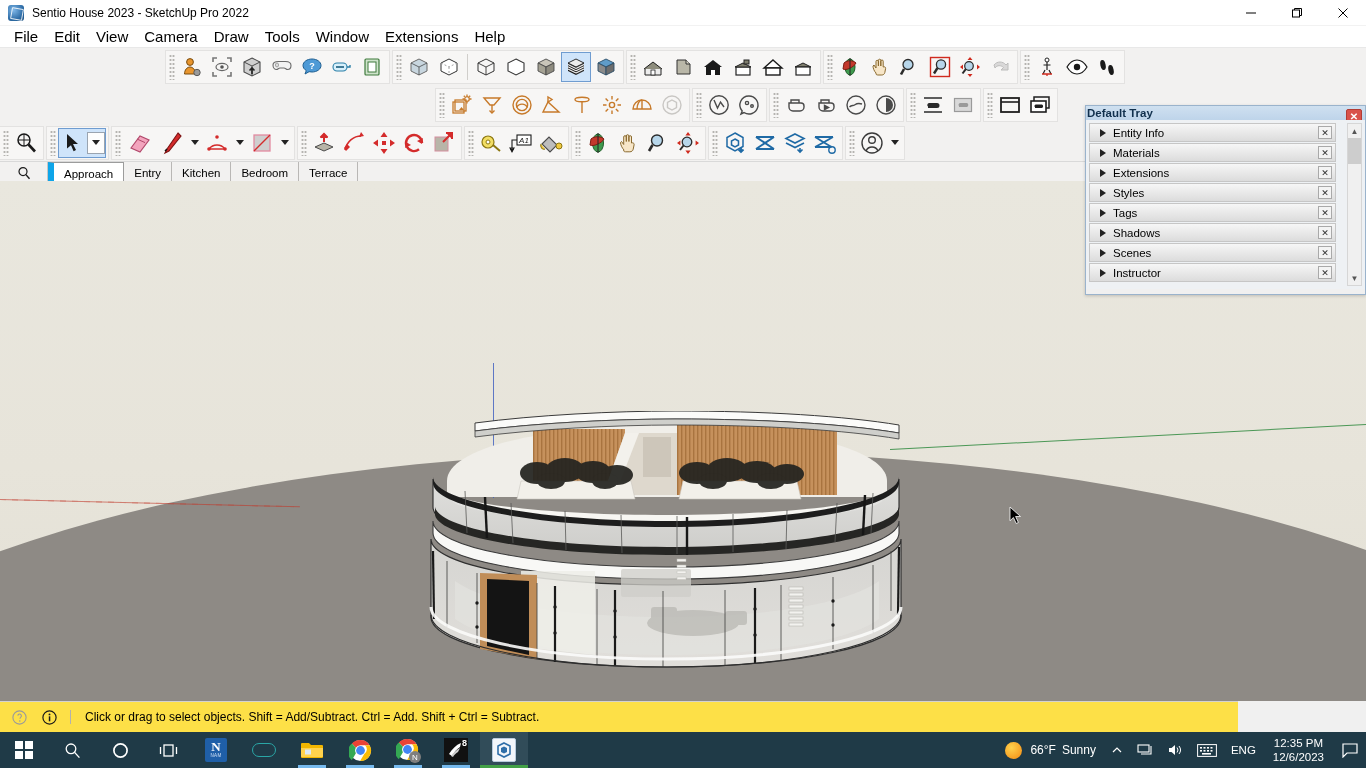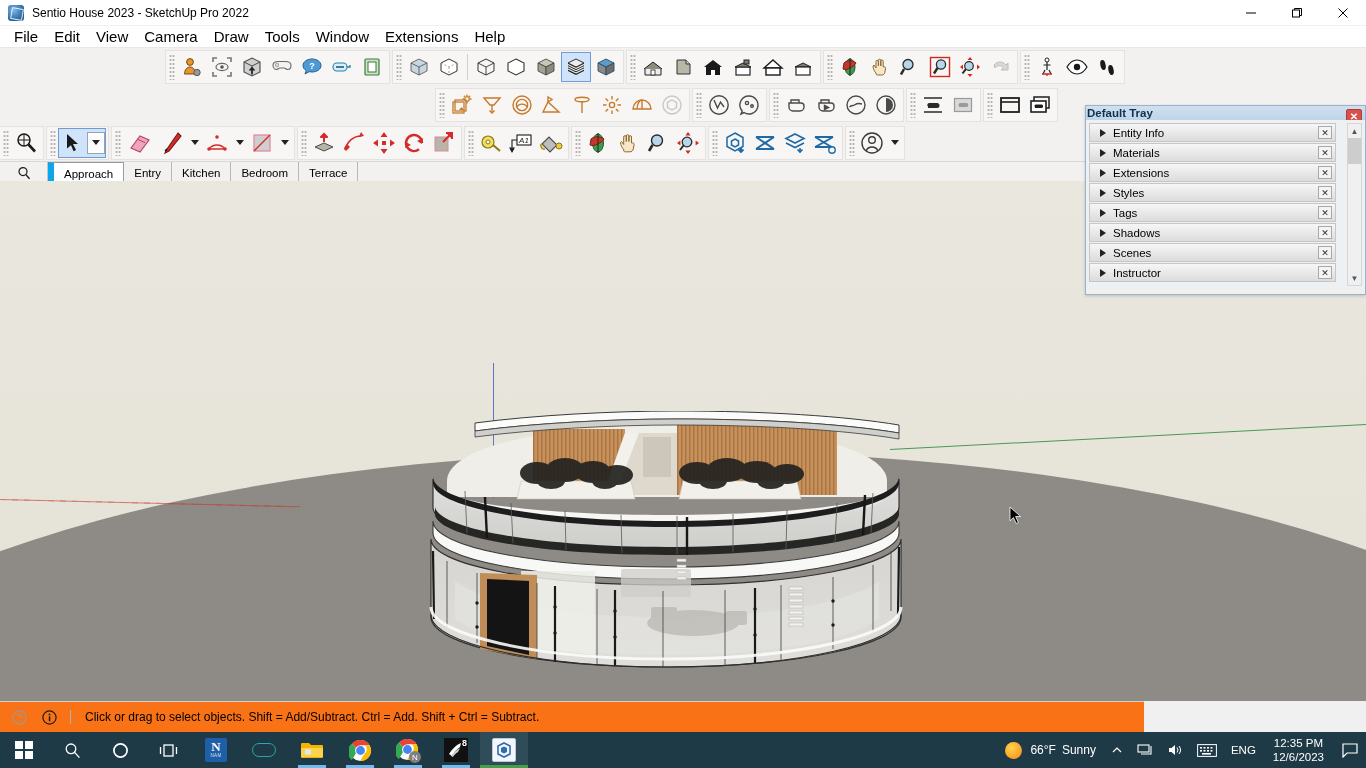--- a/index.html
+++ b/index.html
@@ -173,22 +173,22 @@
     position: absolute; right: 3px; top: 3px; width: 15px; height: 163px;
     background: #f0f0f0; border: 1px solid #d6d6d6;
   }
   .sbtn { width: 13px; height: 14px; display:flex; align-items:center; justify-content:center;
           font-size: 8px; color: #555; background:#f0f0f0; }
   #tray-thumb { position:absolute; left:0; top:14px; width:13px; height:26px; background:#cdcdcd; }
   #tray-sdown { position:absolute; left:0; bottom:0; }
 
   
   #statusbar {
-    position: absolute; left: 0; top: 701px; width: 1144px; height: 31px;
-    background: #f97316; border-top: 1px solid #d4d2d0;
+    position: absolute; left: 0; top: 701px; width: 1238px; height: 31px;
+    background: #fde047; border-top: 1px solid #d4d2d0;
     display: flex; align-items: center;
   }
   .sb-icon { width: 22px; height: 22px; margin-left: 8px; display:flex; align-items:center; justify-content:center; }
   #sb-text { font-size: 12px; color: #000; margin-left: 14px; white-space: nowrap; }
   #sb-divider { width:1px; height:14px; background:#b3b1af; margin-left:10px; }
   #meas-wrap { position:absolute; right: 8px; top: 5px; display:flex; align-items:center; }
   #meas-sep { width:1px; height:14px; background:#b3b1af; margin-right:10px; }
   #meas-label { font-size: 12px; color:#000; margin-right: 8px; }
   #meas-input {
     width: 200px; height: 20px; background:#fff; border: 1px solid #b6c2cd;

